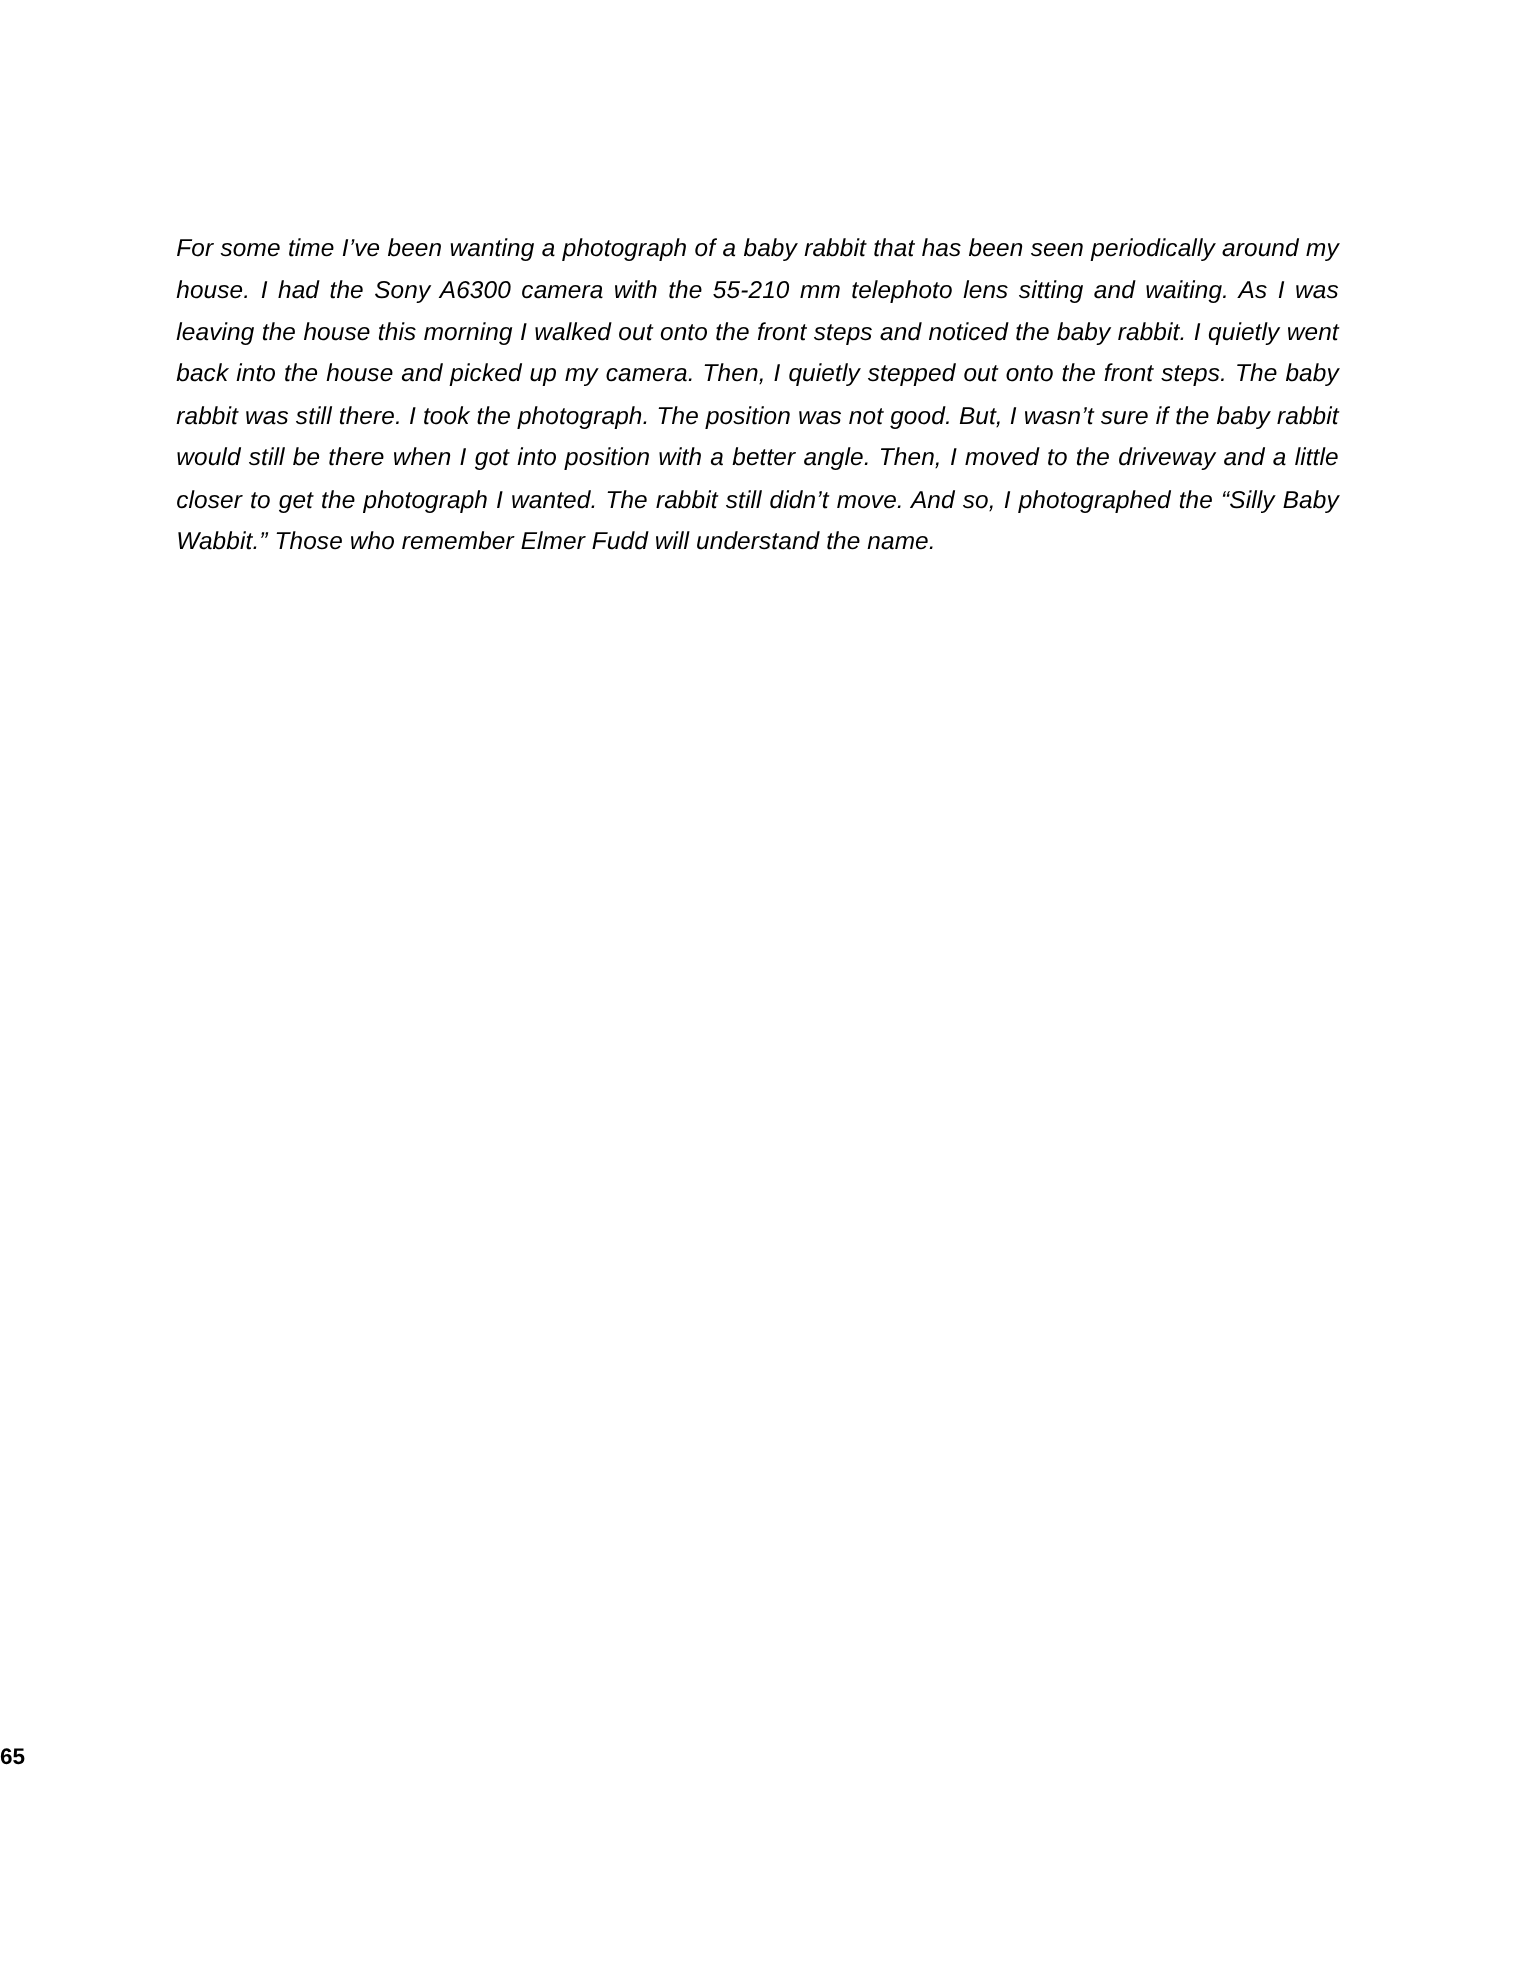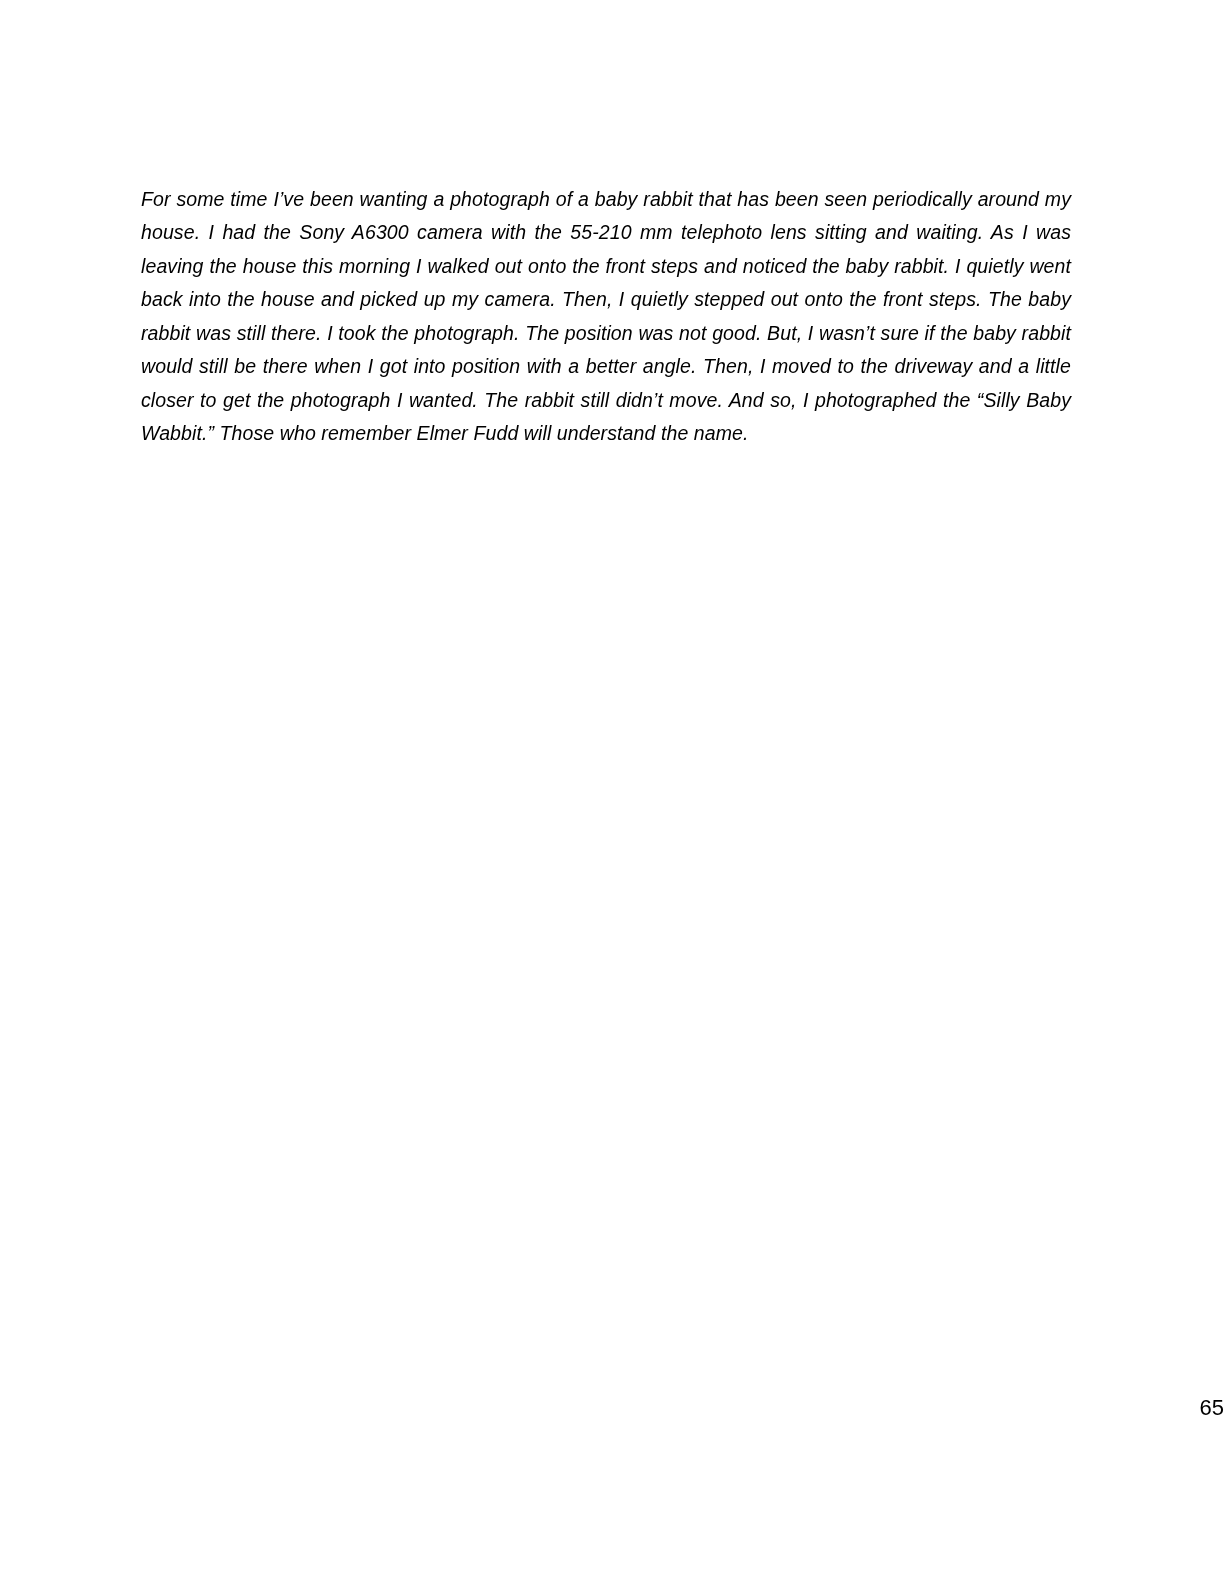--- a/index.html
+++ b/index.html
@@ -35,25 +35,26 @@
     text-align: justify;
     text-justify: inter-word;
     color: #000000;
     letter-spacing: 0.1px;
   }
   .page-number {
     position: absolute;
     left: 0;
     top: 1395px;
     width: 1224px;
-    text-align: right;
+    text-align: left;
     font-family: "Liberation Sans", sans-serif;
     font-style: normal;
-    font-size: 22px;
+    font-size: 18px;
     color: #000000;
+    font-weight: bold;
   }
 </style>
 </head>
 <body>
 
 <div class="page">
   <p class="body-text">For some time I’ve been wanting a photograph of a baby rabbit that has been seen periodically around my house. I had the Sony A6300 camera with the 55-210 mm telephoto lens sitting and waiting. As I was leaving the house this morning I walked out onto the front steps and noticed the baby rabbit. I quietly went back into the house and picked up my camera. Then, I quietly stepped out onto the front steps. The baby rabbit was still there. I took the photograph. The position was not good. But, I wasn’t sure if the baby rabbit would still be there when I got into position with a better angle. Then, I moved to the driveway and a little closer to get the photograph I wanted. The rabbit still didn’t move. And so, I photographed the “Silly Baby Wabbit.” Those who remember Elmer Fudd will understand the name.</p>
   <div class="page-number">65</div>
 </div>
 

